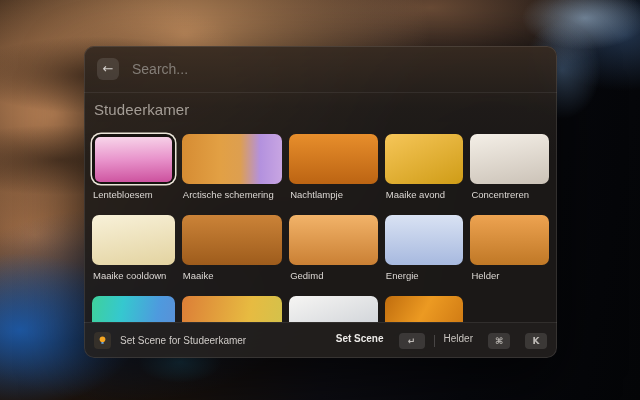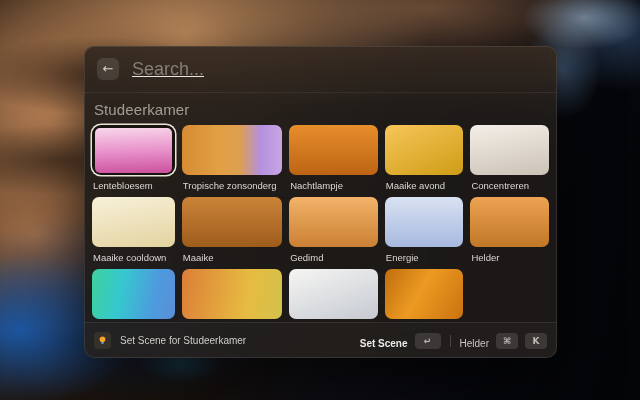--- a/index.html
+++ b/index.html
@@ -41,46 +41,46 @@
     color:#e3e0dc;
   }
   
   .header{height:46px;flex:0 0 46px;display:flex;align-items:center;gap:11px;
     padding:0 13px;border-bottom:1px solid rgba(255,255,255,0.07);}
   .back-btn{width:22px;height:22px;border-radius:6px;border:none;cursor:pointer;
     background:rgba(255,255,255,0.11);color:#d5d1cd;font-size:13px;line-height:22px;
     display:flex;align-items:center;justify-content:center;padding:0;flex:0 0 auto;
     font-family:"DejaVu Sans",sans-serif;}
   .search-input{flex:1;background:transparent;border:none;outline:none;
-    font-size:18px;color:#e8e5e2;font-family:"Liberation Sans","DejaVu Sans",sans-serif;text-decoration:underline;}
+    font-size:14px;color:#e8e5e2;font-family:"Liberation Sans","DejaVu Sans",sans-serif;}
   .search-input::placeholder{color:#847e78;}
   
   .content{flex:1;padding:6px 8px 0 8px;overflow:hidden;}
   .section-title{font-size:15px;color:#a49d96;margin:2px 0 7px 2px;letter-spacing:0.1px;}
   .grid{display:grid;grid-template-columns:repeat(5,1fr);column-gap:7px;row-gap:6px;}
-  .tile{cursor:pointer;}
+  .tile{cursor:pointer;margin-top:9px;}
   .swatch-wrap{height:50px;border-radius:8px;}
   .swatch{width:100%;height:100%;border-radius:7px;}
   .tile.selected .swatch-wrap{
     padding:2.5px;box-sizing:border-box;background:#16130f;
     box-shadow:0 0 0 1.5px #ebe5d9;border-radius:9px;}
   .tile.selected .swatch{border-radius:5px;}
   .tile-label{font-size:9.5px;color:#ddd9d5;margin-top:5px;padding-left:1px;
     white-space:nowrap;overflow:hidden;text-overflow:ellipsis;}
   
   .footer{flex:0 0 35px;height:35px;border-top:1px solid rgba(255,255,255,0.08);
     background:rgba(255,255,255,0.025);
     display:flex;align-items:center;justify-content:space-between;padding:0 10px;}
   .footer-left{display:flex;align-items:center;gap:9px;min-width:0;}
   .app-icon{width:17px;height:17px;border-radius:4px;background:#35302a;
     display:flex;align-items:center;justify-content:center;flex:0 0 auto;}
   .footer-context{font-size:10px;color:#d0ccc8;}
   .footer-right{display:flex;align-items:center;gap:7px;}
   .footer-action{font-size:10px;font-weight:bold;color:#edebe8;background:none;border:none;
-    cursor:pointer;padding:0;font-family:inherit;display:flex;align-items:flex-end;gap:7px;}
+    cursor:pointer;padding:0;font-family:inherit;display:flex;align-items:flex-start;gap:15px;}
   .footer-action.secondary .action-label{font-weight:normal;color:#c9c5c1;}
   .key-badge{display:inline-flex;align-items:center;justify-content:center;
     min-width:16px;height:16px;padding:0 3px;border-radius:4px;
     background:rgba(255,255,255,0.12);color:#bdb9b5;font-size:9px;
     font-family:"DejaVu Sans",sans-serif;}
   .enter-badge{min-width:20px;}
   .vsep{width:1px;height:12px;background:rgba(255,255,255,0.18);margin:0 2px;}
 </style>
 </head>
 <body>
@@ -103,21 +103,21 @@
     <div class="swatch-wrap">
       <div class="swatch" style="background: linear-gradient(178deg, rgb(248, 214, 234) 0%, rgb(232, 147, 203) 50%, rgb(204, 80, 157) 100%);"></div>
     </div>
     <div class="tile-label">Lentebloesem</div>
   </div>
 
   <div class="tile">
     <div class="swatch-wrap">
       <div class="swatch" style="background: linear-gradient(90deg, rgb(214, 140, 51) 0%, rgb(226, 160, 68) 38%, rgb(221, 159, 80) 58%, rgb(179, 145, 222) 78%, rgb(200, 165, 226) 100%);"></div>
     </div>
-    <div class="tile-label">Tropische zonsonderg</div>
+    <div class="tile-label">Arctische schemering</div>
   </div>
 
   <div class="tile">
     <div class="swatch-wrap">
       <div class="swatch" style="background: linear-gradient(rgb(231, 142, 44) 0%, rgb(188, 100, 19) 100%);"></div>
     </div>
     <div class="tile-label">Nachtlampje</div>
   </div>
 
   <div class="tile">

